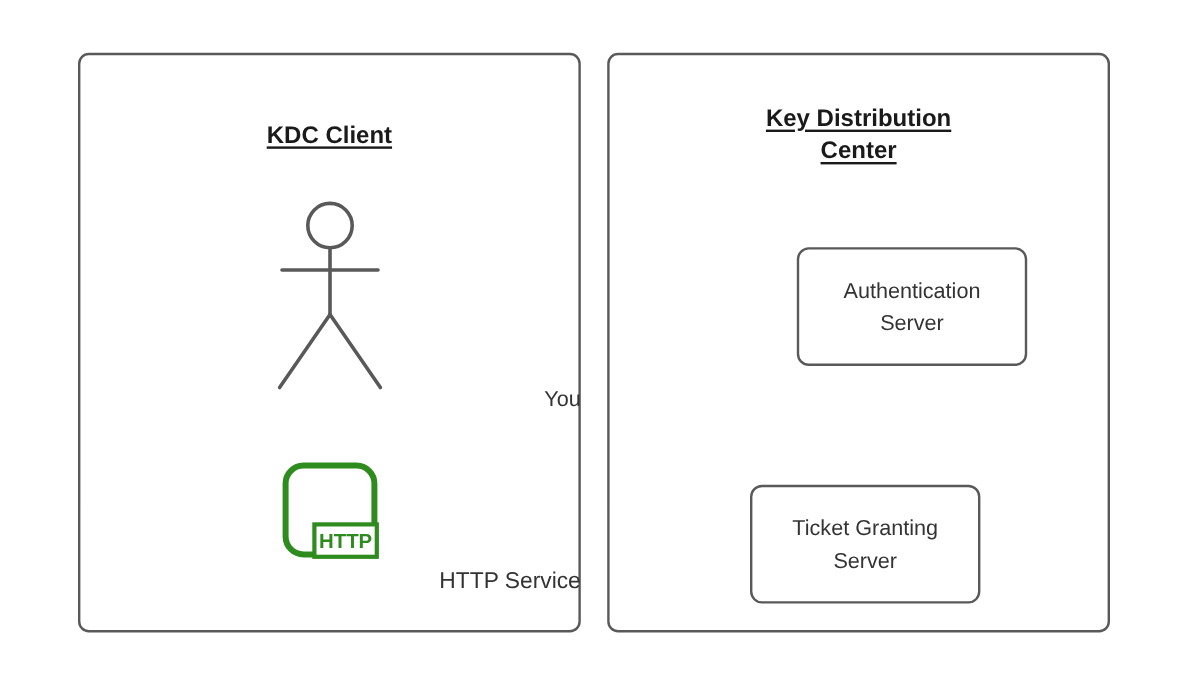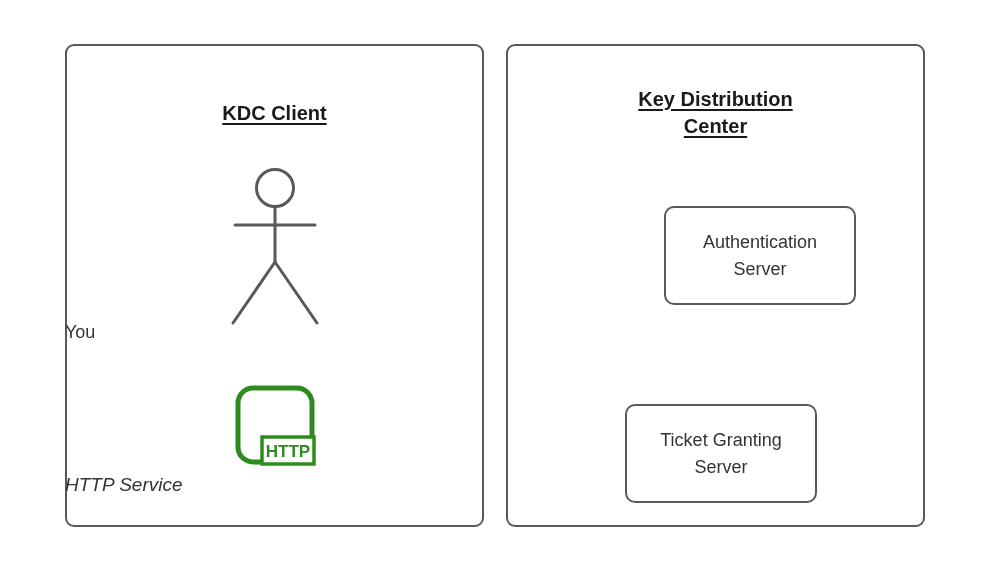--- a/index.html
+++ b/index.html
@@ -13,24 +13,24 @@
   }
   #client-panel{left:65px;}
   #kdc-panel{left:506px;}
   .panel-title{
     position:absolute;text-align:center;font-weight:bold;font-size:20px;line-height:27px;
     color:#1a1a1a;text-decoration:underline;text-underline-offset:3px;
   }
   #client-title{left:65px;top:100px;width:419px;}
   #kdc-title{left:606px;top:86px;width:219px;}
   .label{
-    position:absolute;text-align:left;color:#333333;
+    position:absolute;text-align:right;color:#333333;
   }
   #you-label{left:65px;top:322px;width:419px;font-size:18px;}
-  #http-service-label{left:65px;top:474px;width:419px;font-size:19px;font-style:italic;}
+  #http-service-label{left:65px;top:474px;width:419px;font-size:19px;}
   #actor-svg{position:absolute;left:215px;top:150px;}
   #http-icon-svg{position:absolute;left:230px;top:382px;}
   .server-box{
     position:absolute;width:192px;height:99px;
     border:2px solid #595959;border-radius:10px;background:#ffffff;box-sizing:border-box;
     display:flex;align-items:center;justify-content:center;
   }
   #auth-server-box{left:624px;top:206px;margin-left:40px;}
   #tgs-server-box{left:625px;top:404px;}
   .server-box .box-label{

